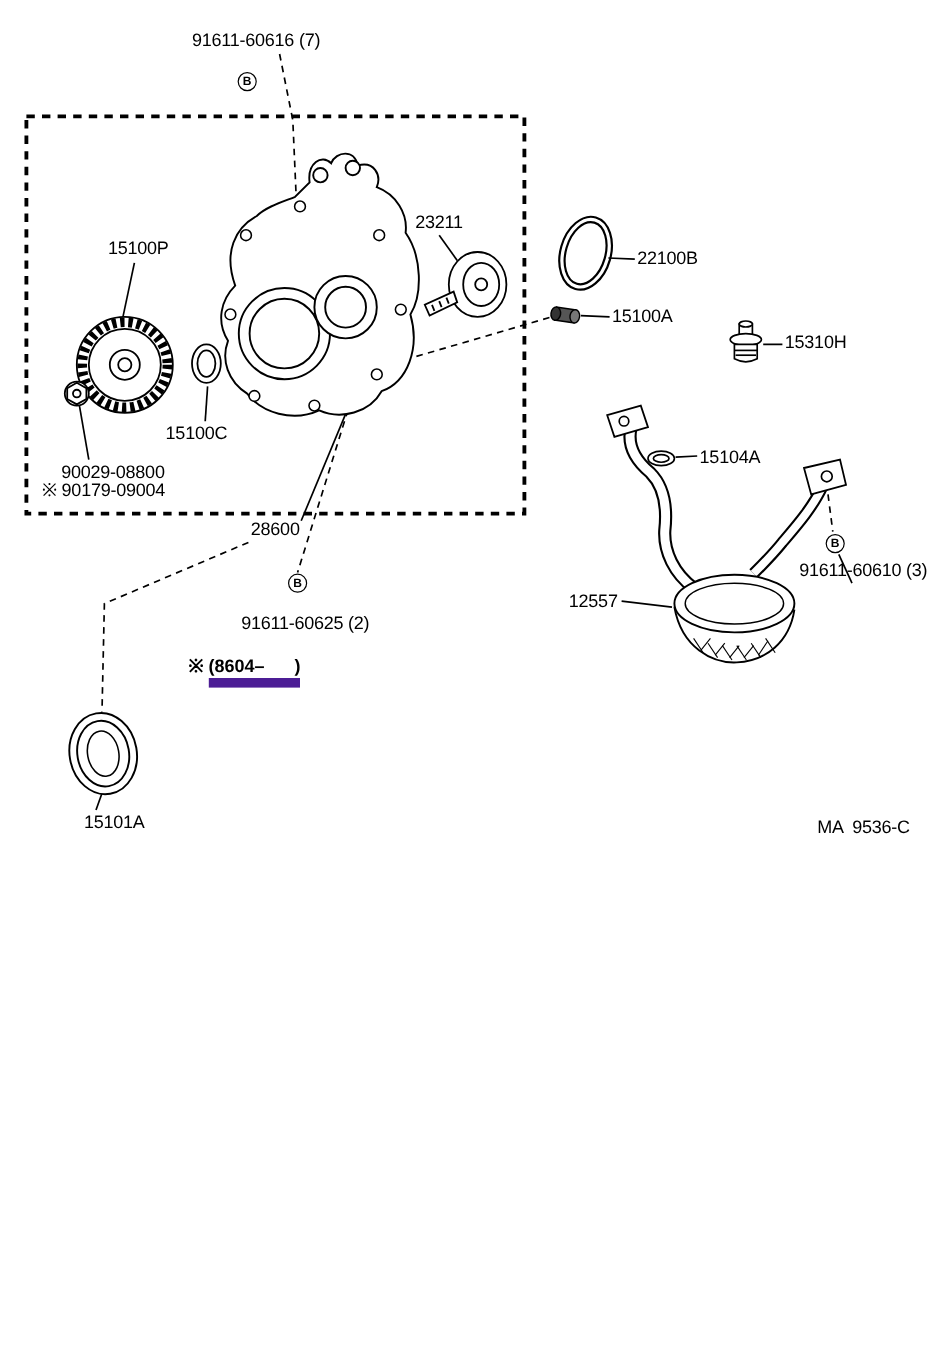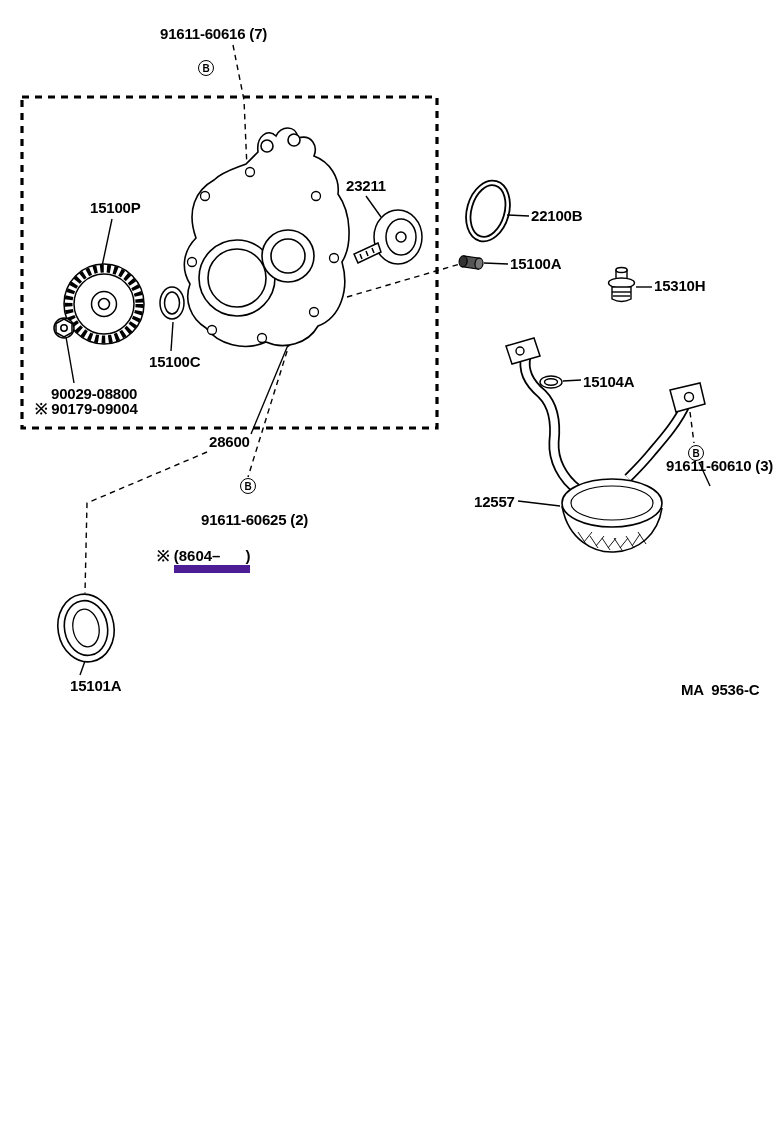--- a/index.html
+++ b/index.html
@@ -1,20 +1,20 @@
 <!DOCTYPE html>
 <html><head>
 <meta charset="utf-8">
 <style>
   * { margin:0; padding:0; box-sizing:border-box; }
   html,body { background:#ffffff; }
   .page { position:relative; width:784px; height:1138px; background:#fff;
           font-family:"Liberation Sans", sans-serif; color:#000; overflow:hidden; }
   .art { position:absolute; left:0; top:0; }
-  .lbl { position:absolute; font-weight:700; font-size:15px; line-height:17px;
+  .lbl { position:absolute; font-weight:400; font-size:15px; line-height:17px;
          white-space:pre; letter-spacing:-0.2px; }
   .bolt { position:absolute; width:16px; height:16px; border:1.7px solid #000;
           border-radius:50%; display:flex; align-items:center; justify-content:center;
           font-size:10px; font-weight:700; background:#fff; }
   .note { position:absolute; font-weight:700; font-size:15px; line-height:17px;
           display:flex; white-space:pre; }
   .note-body { border-bottom:8px solid #4c1d95; padding-bottom:1px; }
 </style>
 </head>
 <body>
@@ -161,27 +161,27 @@
 
     </g>
   </svg>
 
   <div class="lbl" style="left:160px;top:25px">91611-60616 (7)</div>
   <div class="lbl" style="left:90px;top:199px">15100P</div>
   <div class="lbl" style="left:346px;top:177px">23211</div>
   <div class="lbl" style="left:531px;top:207px">22100B</div>
   <div class="lbl" style="left:510px;top:255px">15100A</div>
   <div class="lbl" style="left:654px;top:277px">15310H</div>
-  <div class="lbl" style="left:149px;top:353px">15100C</div>
+  <div class="lbl" style="left:138px;top:353px">15100C</div>
   <div class="lbl" style="left:51px;top:385px">90029-08800</div>
   <div class="lbl" style="left:35px;top:400px">※ 90179-09004</div>
   <div class="lbl" style="left:209px;top:433px">28600</div>
   <div class="lbl" style="left:583px;top:373px">15104A</div>
   <div class="lbl" style="left:474px;top:493px">12557</div>
-  <div class="lbl" style="left:666px;top:457px">91611-60610 (3)</div>
+  <div class="lbl" style="left:666px;top:467px">91611-60610 (3)</div>
   <div class="lbl" style="left:201px;top:511px">91611-60625 (2)</div>
   <div class="lbl" style="left:70px;top:677px">15101A</div>
 
   <div class="bolt" style="left:198px;top:60px">
     <span>B</span>
   </div>
   <div class="bolt" style="left:240px;top:478px">
     <span>B</span>
   </div>
   <div class="bolt" style="left:688px;top:445px">

